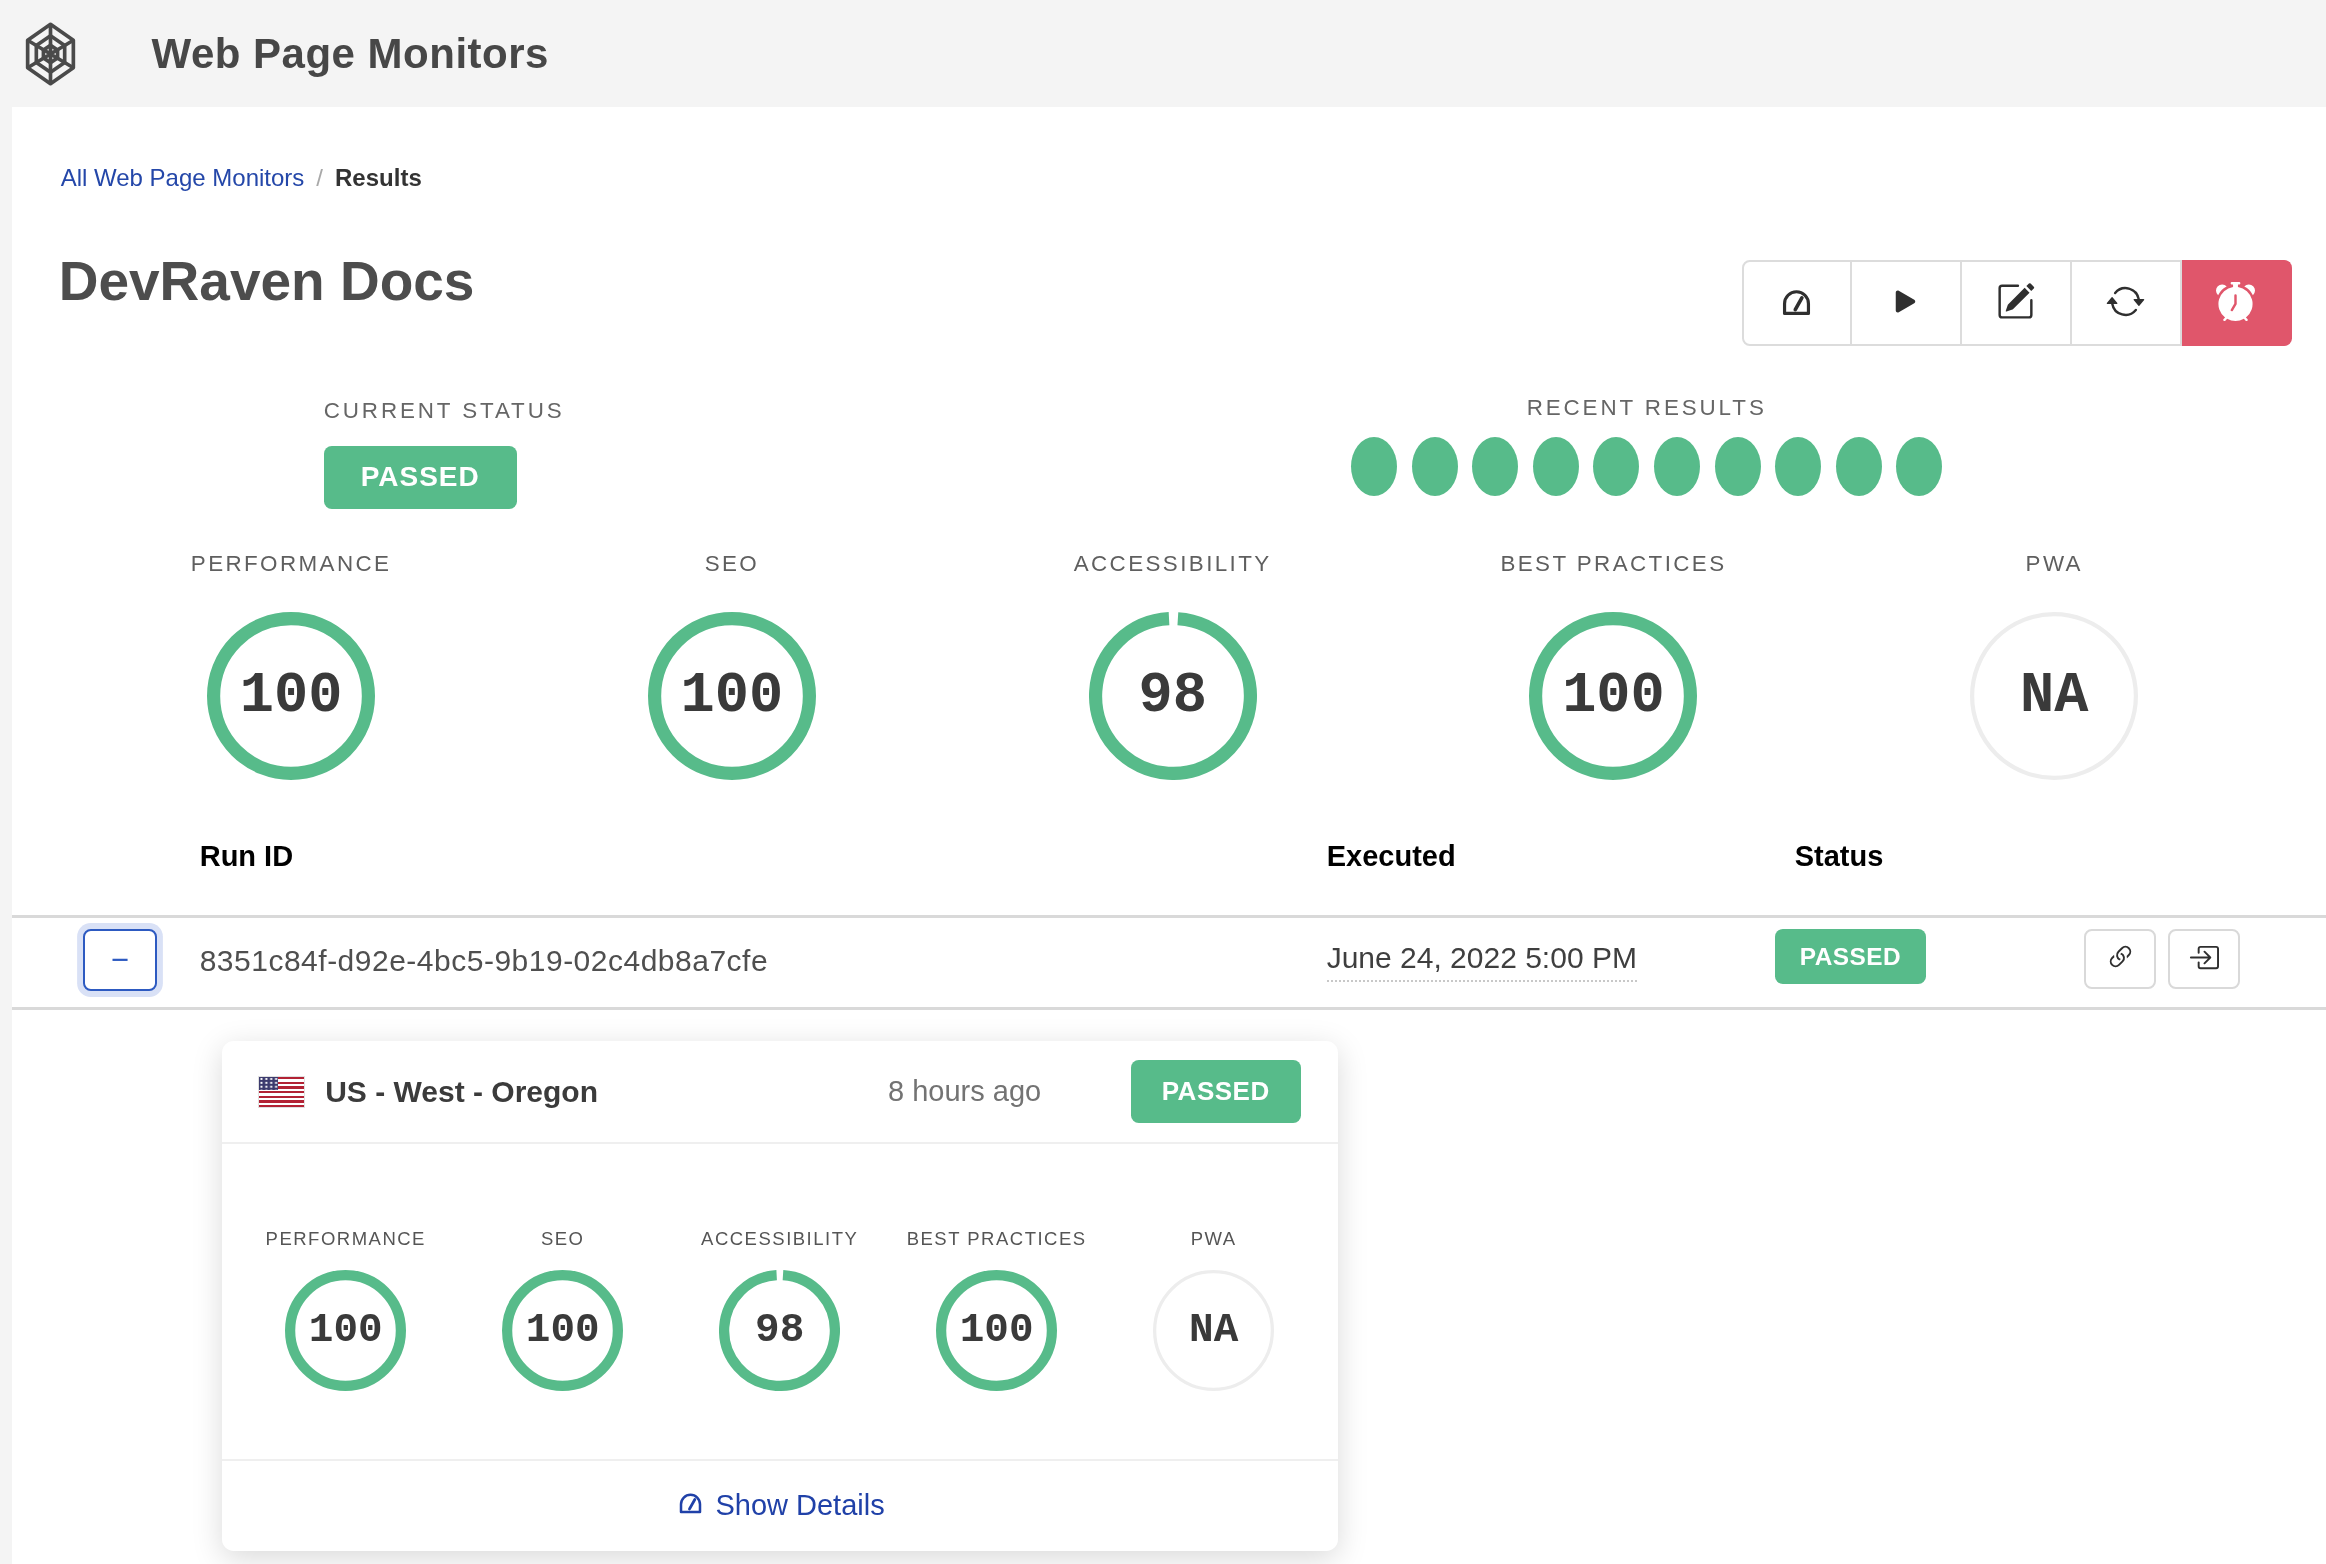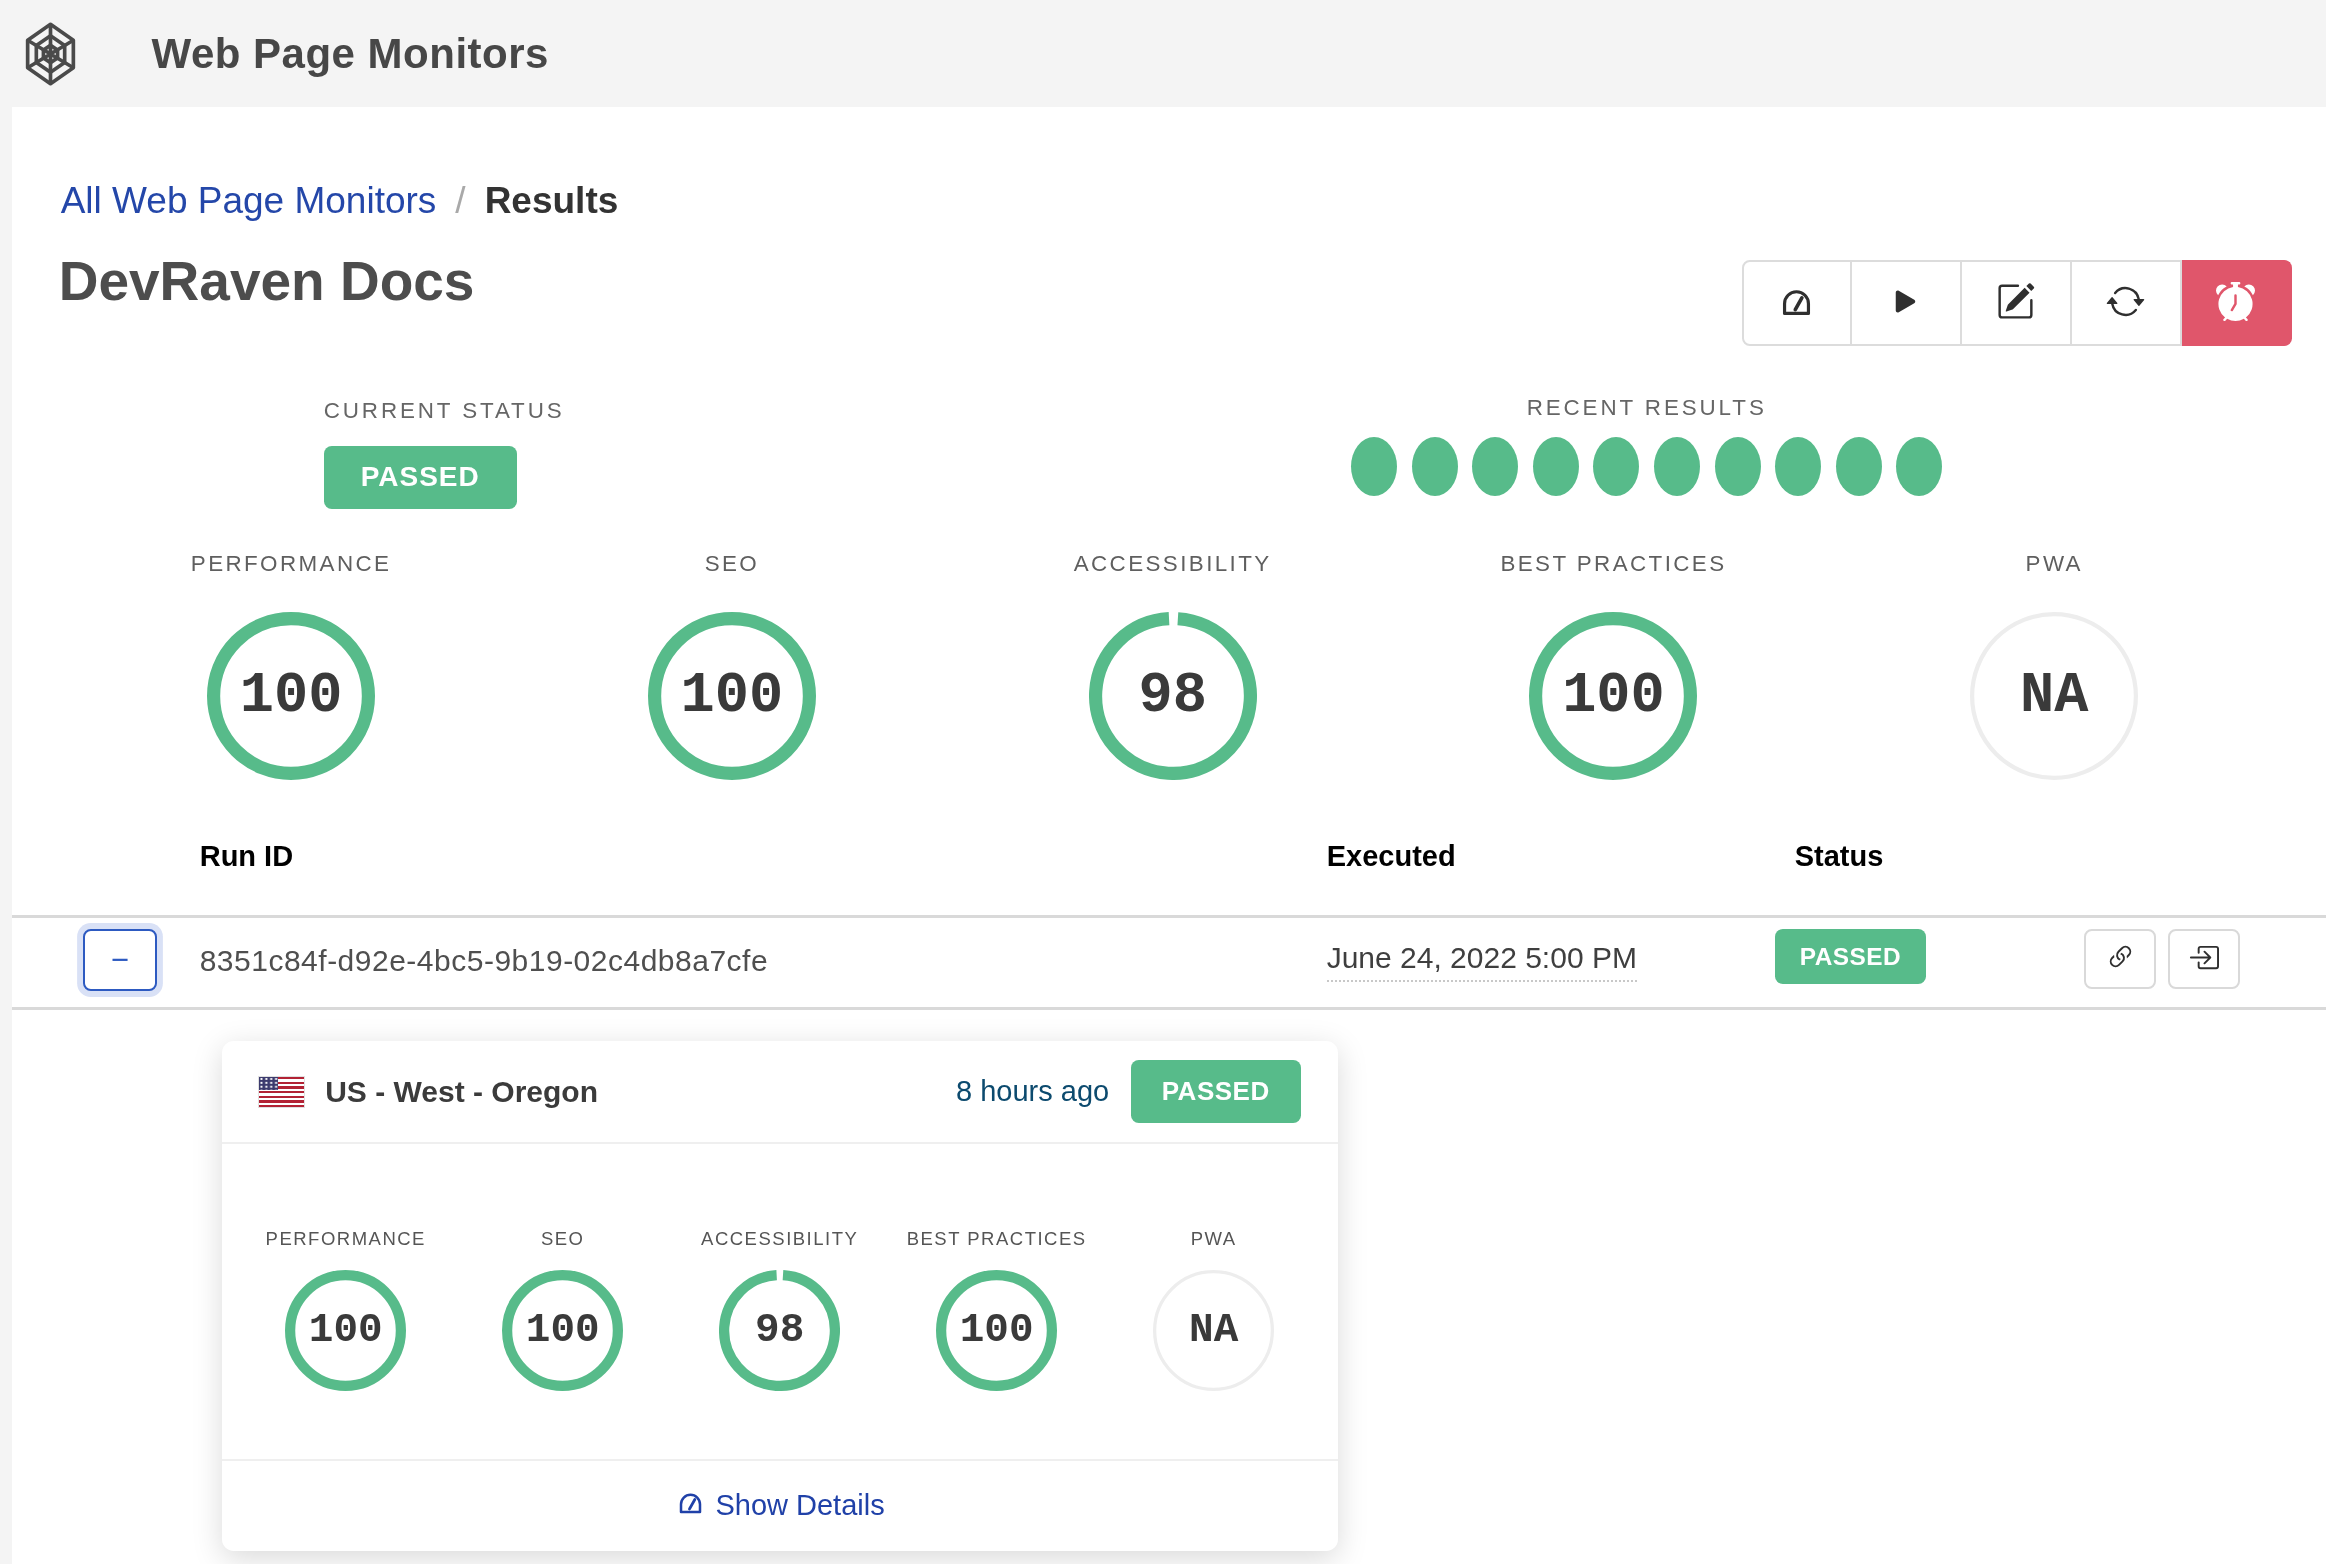--- a/index.html
+++ b/index.html
@@ -19,21 +19,21 @@
   .web-icon svg { width:57px; height:64px; color:#4a4a4a; display:block; }
   .app-title { font-size:42px; font-weight:bold; color:#474747; letter-spacing:0.5px;margin-left:48px; }
 
   
   .content {
     position:absolute; left:11.7px; top:107px; width:2315px; height:1457px;
     background:#ffffff;
   }
 
   
-  .breadcrumb { position:absolute; left:49px; top:57px; font-size:37px; display:flex; gap:19px; align-items:baseline;margin-top:16px; }
+  .breadcrumb { position:absolute; left:49px; top:57px; font-size:24px; display:flex; gap:12px; align-items:baseline; }
   .crumb-link { color:#2447a9; text-decoration:none; cursor:pointer; }
   .crumb-sep { color:#a9a9a9; }
   .crumb-current { color:#333; font-weight:bold; }
 
   
   .page-title { position:absolute; left:47px; top:142px; font-size:55px; font-weight:bold; color:#4d4d4d; }
   .toolbar { position:absolute; top:153px; right:35px; display:flex; }
   .tb-btn {
     width:110px; height:86px; background:#fff; border:2px solid #dcdcdc;
     display:flex; align-items:center; justify-content:center; cursor:pointer; color:#2f2f2f;
@@ -99,21 +99,21 @@
   .card-header { height:101px; display:flex; align-items:center; padding:0 37px; gap:21.5px; }
   .us-flag { width:45px; height:30px; flex:none;
     background: repeating-linear-gradient(180deg, #b22234 0 2.3px, #ffffff 2.3px 4.7px);
     box-shadow:0 0 0 1px rgba(0,0,0,0.12); position:relative; }
   .us-flag::before { content:""; position:absolute; left:0; top:0; width:19.5px; height:13px;
     background-color:#3c3b6e;
     background-image: radial-gradient(#ffffff 1px, transparent 1.3px);
     background-size:4.9px 3.9px; }
   .card-title { font-size:30px; font-weight:bold; color:#3b3b3b; }
   .card-spacer { flex:1; }
-  .time-ago { font-size:29px; color:#0c4a6e; }
+  .time-ago { font-size:29px; color:#737373; margin-right:68px; }
   .status-badge-card { background:#57bb8a; color:#fff; font-size:26px; font-weight:bold;
     letter-spacing:0.5px; padding:15.6px 31px; border-radius:7.8px; }
   .card-body { border-top:2px solid #efefef; border-bottom:2px solid #efefef; padding:84px 15.6px 68px; }
   .card-footer { height:90px; display:flex; align-items:center; justify-content:center; gap:9.8px;
     color:#2041a8; font-size:29px; cursor:pointer; }
   .card-footer svg { width:31px; height:31px; }
   .details-label { color:#2041a8; font-weight:500; }
 </style>
 </head>
 <body>

